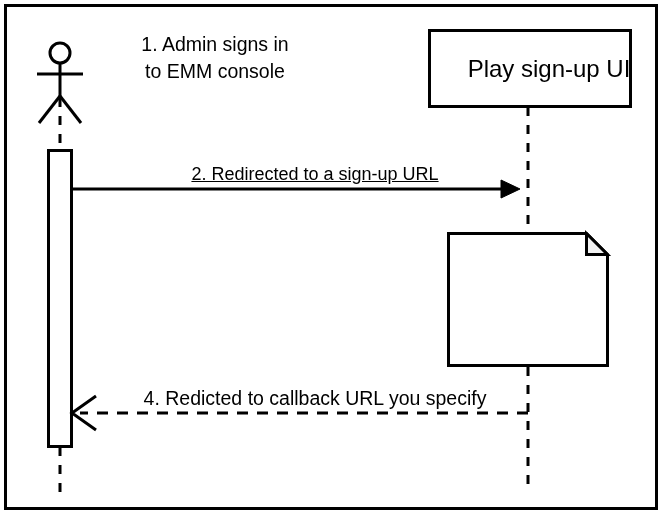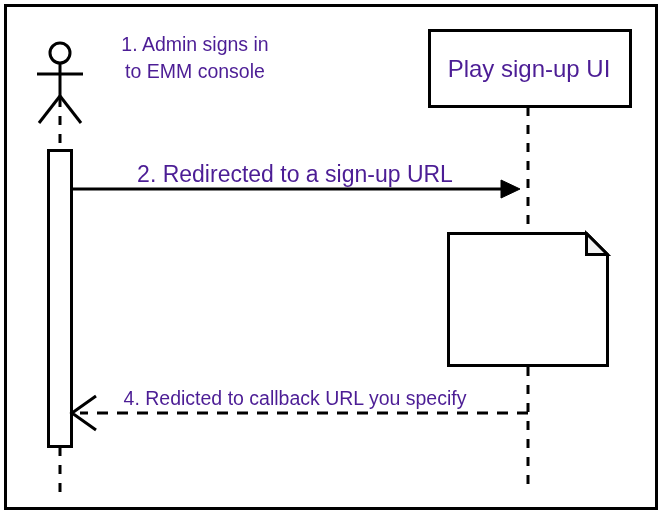--- a/index.html
+++ b/index.html
@@ -23,41 +23,43 @@
   #diagram-svg {
     position: absolute;
     top: 0;
     left: 0;
   }
   .txt {
     position: absolute;
     font-family: "Liberation Sans", sans-serif;
     font-size: 19px;
     line-height: 27px;
-    color: #4c1d95;
+    color: #000000;
     white-space: pre;
     text-align: center;
+    margin-left: 20px;
   }
   .txt-center {
     transform: translateX(-50%);
   }
   #actor-caption {
     left: 195px;
     top: 31px;
     font-size: 19.5px;
   }
   #participant-label {
     left: 529px;
     top: 55px;
     font-size: 24px;
   }
   #msg1-label {
     left: 295px;
     top: 161px;
-    font-size: 23px;
+    font-size: 18px;
+    text-decoration: underline;
   }
   #msg2-label {
     left: 295px;
     top: 385px;
     font-size: 19.5px;
   }
   #note-text {
     left: 528px;
     top: 258px;
     font-size: 19.5px;

